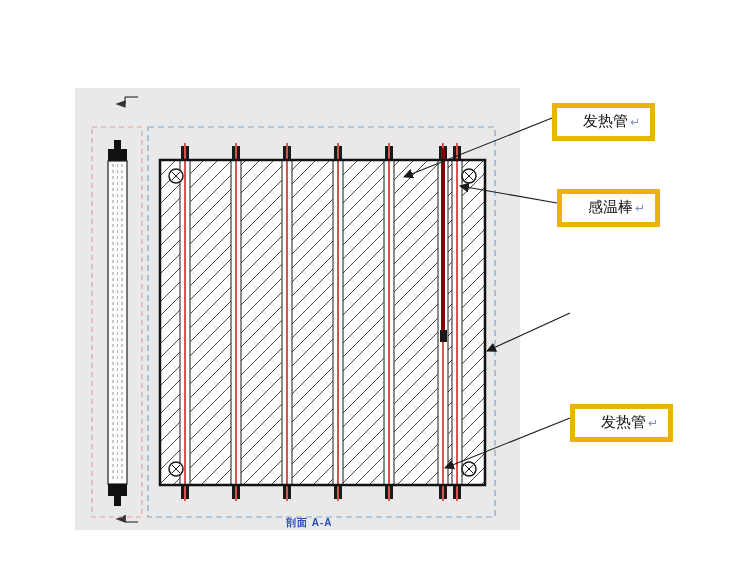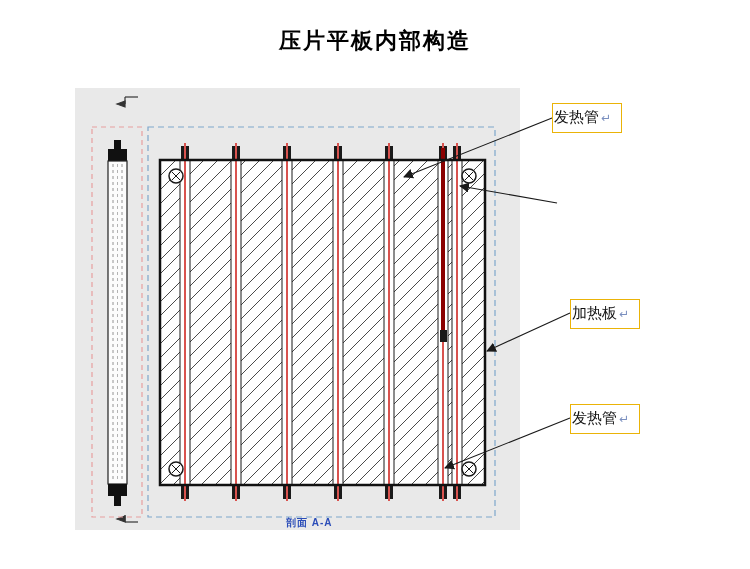--- a/index.html
+++ b/index.html
@@ -7,36 +7,35 @@
     position:relative;width:750px;height:569px;background:#ffffff;
     font-family:"Liberation Sans","DejaVu Sans",sans-serif;overflow:hidden;
   }
   .title{
     position:absolute;top:26px;left:0;width:100%;margin:0;
     text-align:center;font-size:22px;font-weight:bold;color:#000;
     letter-spacing:2px;
   }
   svg.drawing{position:absolute;left:0;top:0;}
   .label-box{
-    position:absolute;background:#ffffff;border:1px solid #eab308;
-    font-size:15px;color:#111;padding:3px 10px 4px 1px;white-space:nowrap;
+    position:absolute;background:#ffffff;border:5px solid #eab308;
+    font-size:15px;color:#111;padding:3px 10px 4px 26px;white-space:nowrap;
     line-height:20px;
   }
   .label-box .mark{color:#7a8fbf;font-size:12px;margin-left:2px;}
   .caption{
     position:absolute;left:286px;top:516px;color:#2b4db8;
     font-size:10px;font-weight:bold;letter-spacing:1px;
   }
 </style>
 </head>
 <body>
 
 <div class="canvas">
 
-  <h1 class="title">压片平板内部构造</h1>
 
   <svg class="drawing" width="750" height="569" viewBox="0 0 750 569">
     <defs>
       <pattern id="hatch" patternUnits="userSpaceOnUse" width="14" height="14">
         <path d="M-3.5,3.5 L3.5,-3.5 M0,14 L14,0 M10.5,17.5 L17.5,10.5" stroke="#4a4a4a" stroke-width="1"></path>
       </pattern>
       <marker id="arrow" viewBox="0 0 10 10" refX="9" refY="5" markerWidth="9" markerHeight="9" orient="auto">
         <path d="M0,0 L10,5 L0,10 z" fill="#1a1a1a"></path>
       </marker>
     </defs>
@@ -164,24 +163,24 @@
       <line x1="557" y1="203" x2="460" y2="186" marker-end="url(#arrow)"></line>
       <line x1="570" y1="313" x2="487" y2="351" marker-end="url(#arrow)"></line>
       <line x1="570" y1="418" x2="445" y2="468" marker-end="url(#arrow)"></line>
     </g>
   </svg>
 
   <div class="label-box" style="left:552px;top:103px">
     <span>发热管</span><span class="mark">↵</span>
   </div>
 
+  <div class="label-box" style="left:557px;top:189px">
+    <span>感温棒</span><span class="mark">↵</span>
+  </div>
 
-  <div class="label-box" style="left:570px;top:299px">
-    <span>加热板</span><span class="mark">↵</span>
-  </div>
 
   <div class="label-box" style="left:570px;top:404px">
     <span>发热管</span><span class="mark">↵</span>
   </div>
 
   <div class="caption">剖面 A-A</div>
 
 </div>
 
 </body></html>

